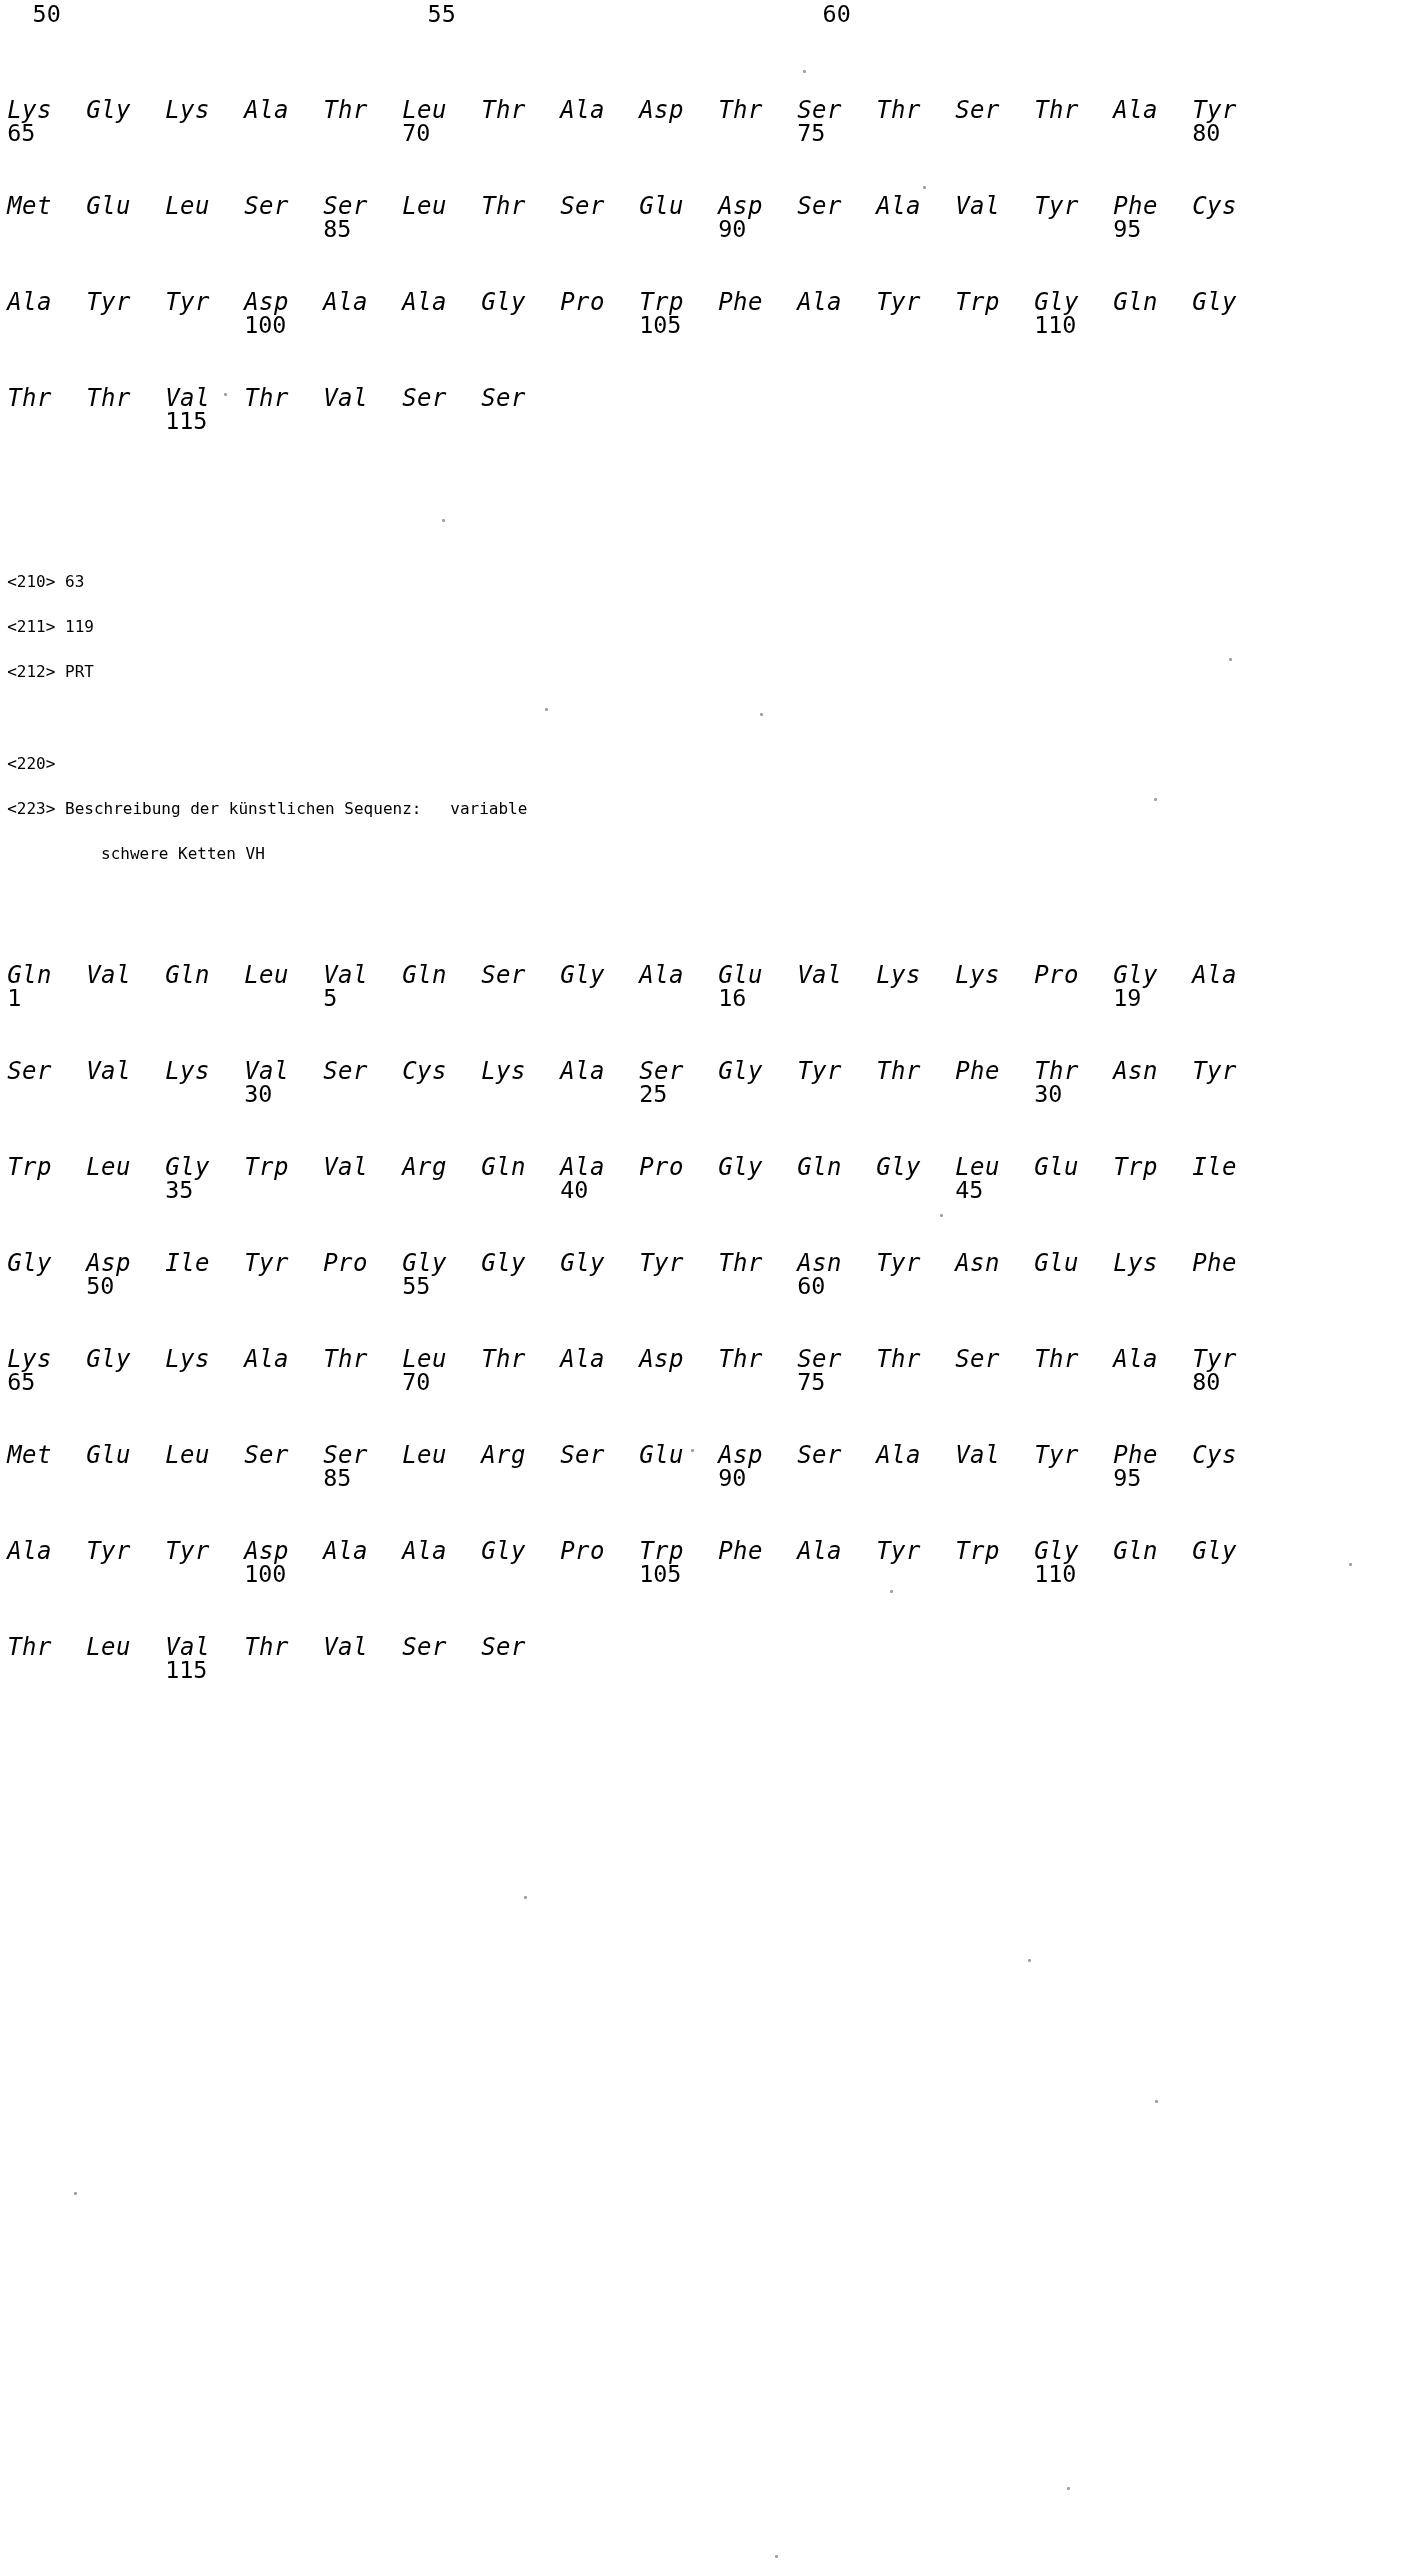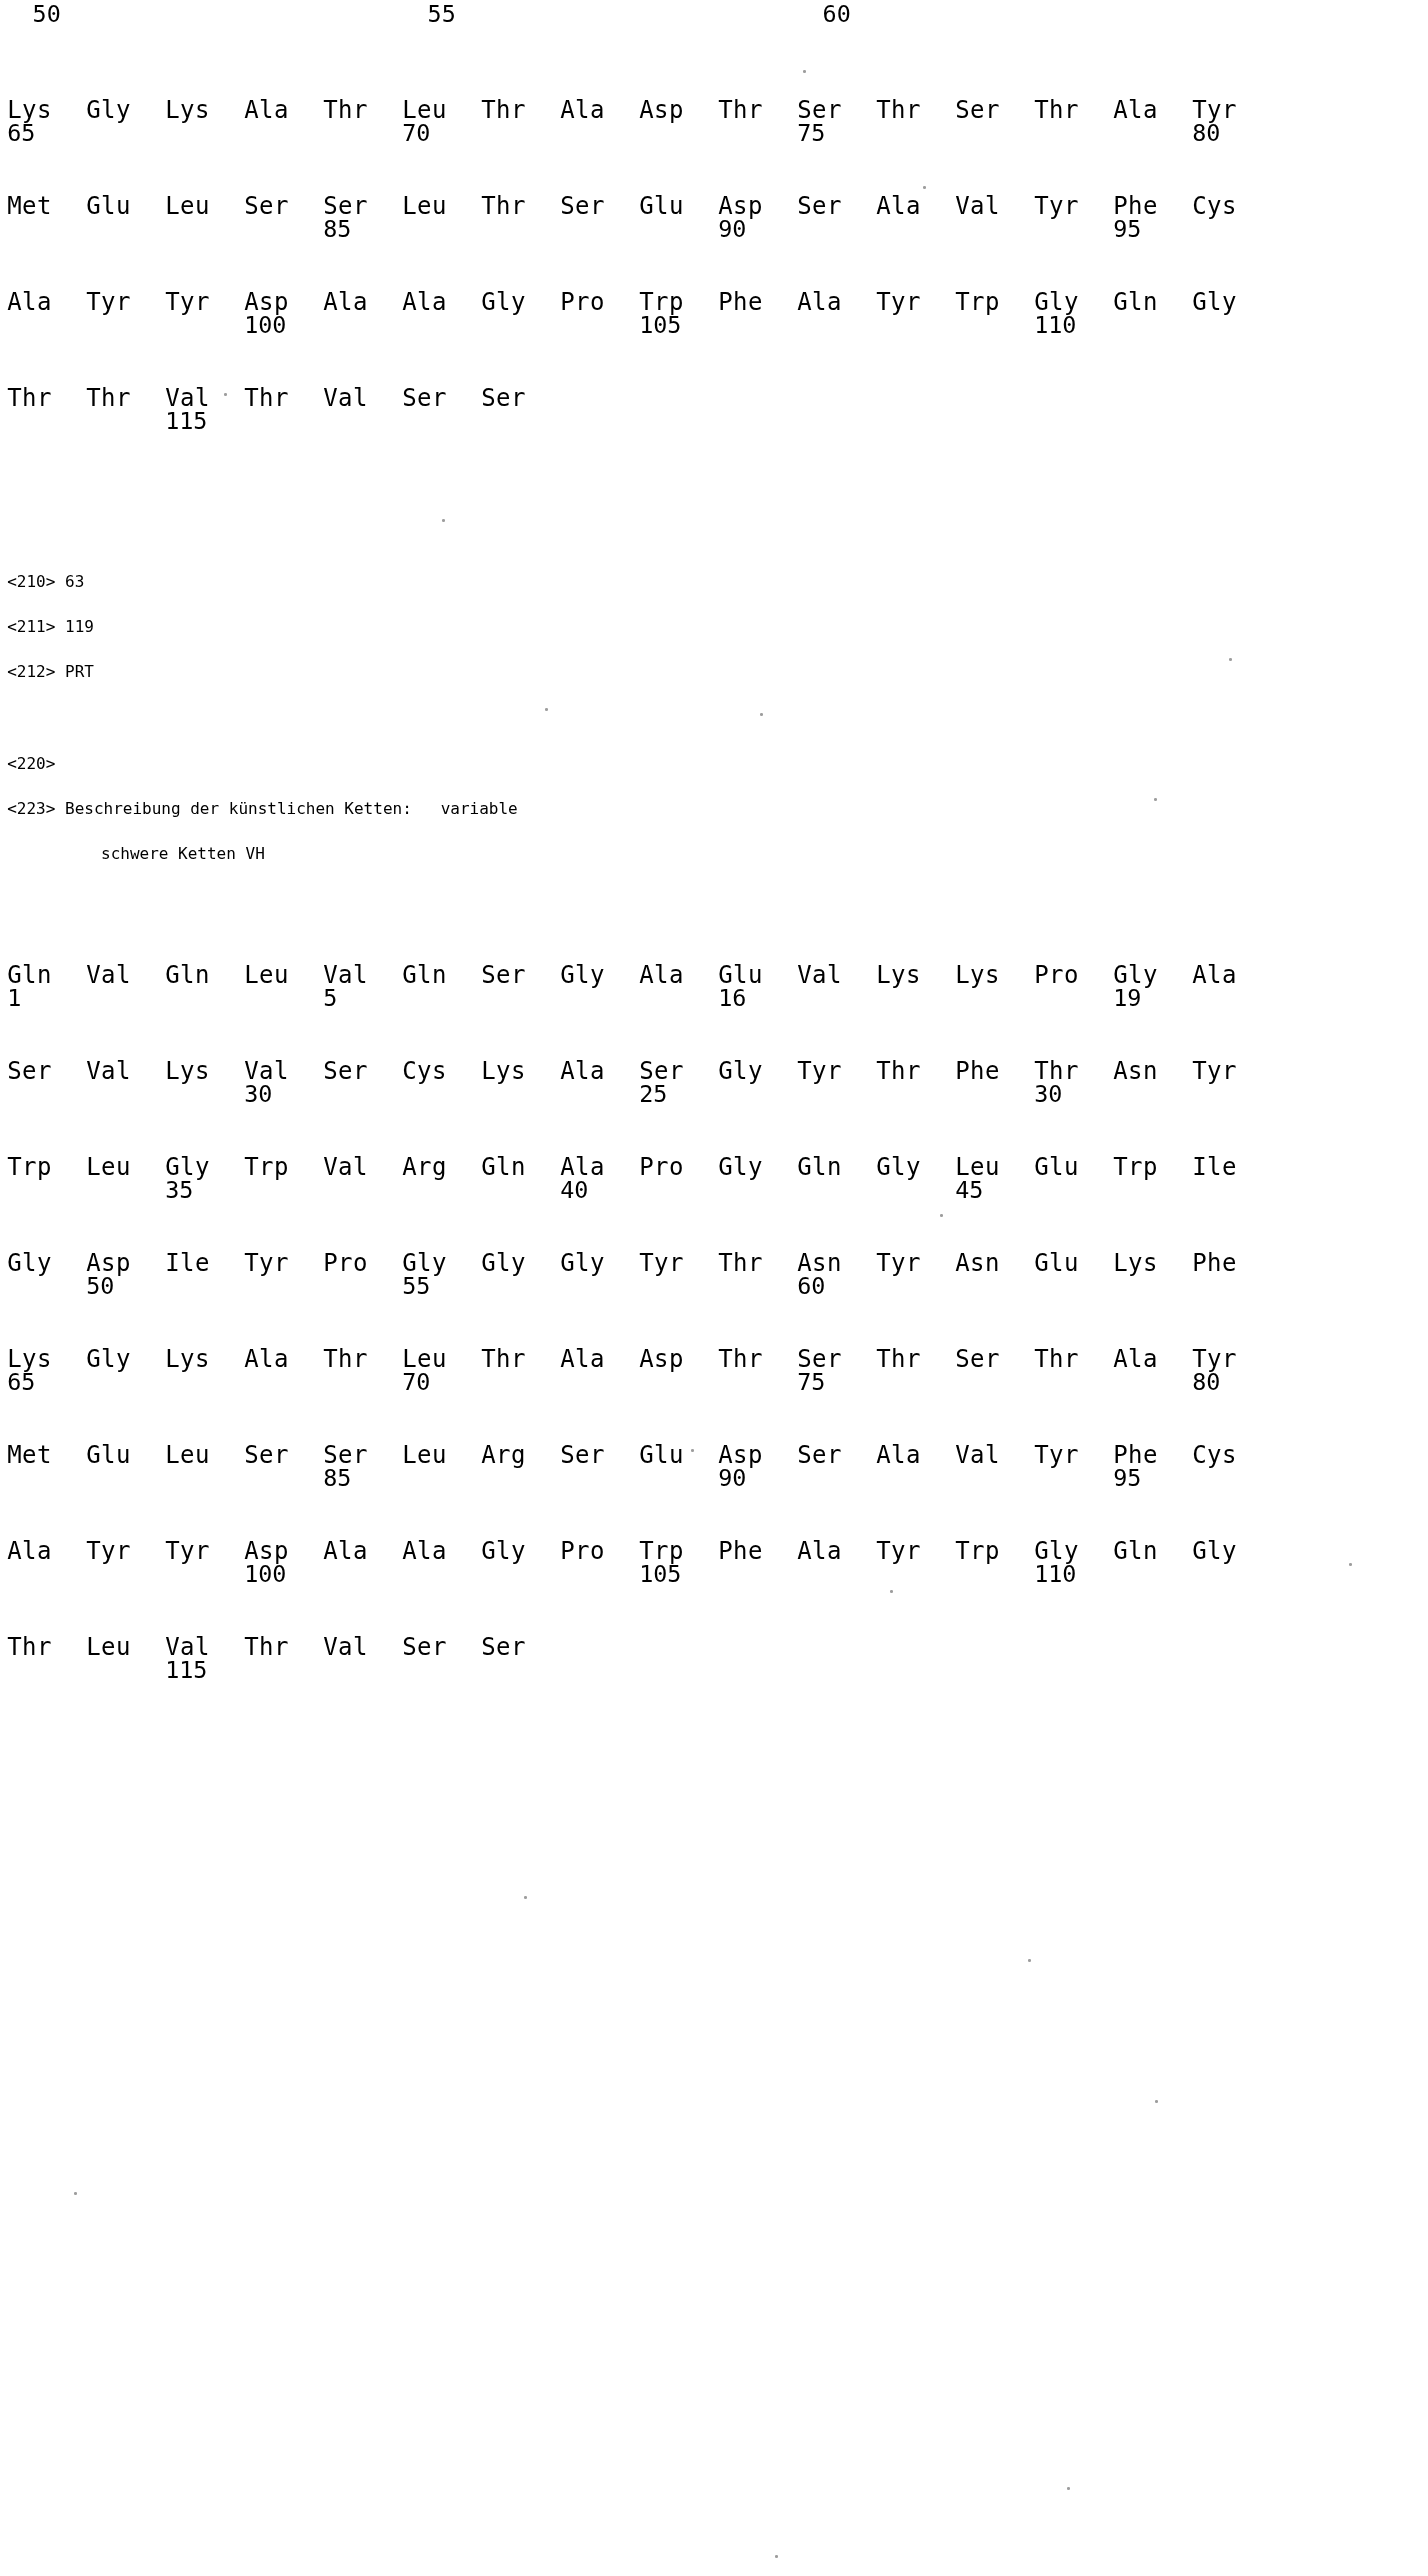--- a/index.html
+++ b/index.html
@@ -30,20 +30,21 @@
   
   .seq-block {
     margin: 0 0 0 0;
   }
   .residue-row {
     display: flex;
     flex-direction: row;
     align-items: flex-end;
     padding-left: 7.2px;
     height: 49px;
+    font-style: italic;
   }
   .num-row {
     display: flex;
     flex-direction: row;
     align-items: flex-start;
     padding-left: 7.2px;
     height: 47px;
   }
   .cell {
     width: 79px;
@@ -256,21 +257,21 @@
     <div>
       <div class="tagline"><span>&lt;210&gt;</span> <span>63</span></div>
       <div class="tagline"><span>&lt;211&gt;</span> <span>119</span></div>
       <div class="tagline"><span>&lt;212&gt;</span> <span>PRT</span></div>
     </div>
 
     <div class="gap-md"></div>
 
     <div>
       <div class="tagline"><span>&lt;220&gt;</span></div>
-      <div class="tagline"><span>&lt;223&gt;</span> <span>Beschreibung der künstlichen Ketten:   variable</span></div>
+      <div class="tagline"><span>&lt;223&gt;</span> <span>Beschreibung der künstlichen Sequenz:   variable</span></div>
       <div class="tagline cont">schwere Ketten VH</div>
     </div>
 
     <div class="gap-md"></div>
 
 
     <div id="seq2-blocks">
         <div class="seq-block">
           <div class="residue-row">
             <span class="cell">Gln</span>

